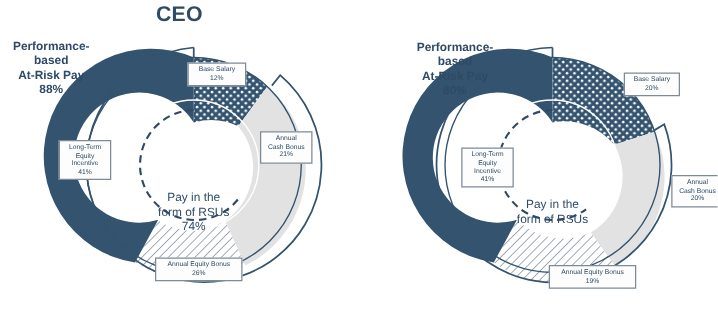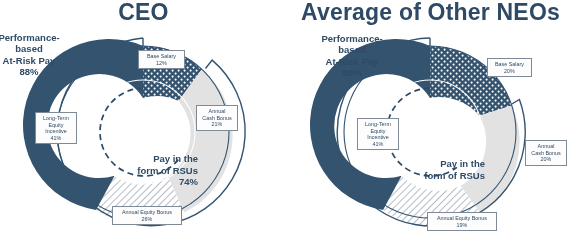--- a/index.html
+++ b/index.html
@@ -9,27 +9,27 @@
     font-family:"Liberation Sans", sans-serif;
     overflow:hidden;
   }
   .board{position:relative;width:574px;height:252px;}
   .panel{position:absolute;top:0;height:252px;width:287px;}
   .panel.left{left:0;}
   .panel.right{left:287px;}
   .chart-title{
     position:absolute;top:2px;left:0;width:287px;
     text-align:center;
-    font-size:23px;font-weight:bold;
+    font-size:17px;font-weight:bold;
     color:#2e4a66;
     letter-spacing:.2px;
     line-height:20px;
     white-space:nowrap;
   }
-  .donut-wrap{position:absolute;left:0;top:24px;width:287px;height:228px;}
+  .donut-wrap{position:absolute;left:12px;top:24px;width:287px;height:228px;}
   svg.donut{display:block;width:287px;height:228px;}
 
   
   .lbl{
     position:absolute;
     box-sizing:border-box;
     background:#fdfdfd;
     border:1px solid #7e8a97;
     color:#2e4a66;
     font-size:5.4px;
@@ -45,23 +45,23 @@
     font-size:9.5px;
     font-weight:bold;
     line-height:11.4px;
     text-align:center;
     white-space:nowrap;
   }
   .centertext{
     position:absolute;
     color:#2e4a66;
     font-size:9.5px;
-    font-weight:bold;
+    font-weight:normal;
     line-height:11.6px;
-    text-align:right;
+    text-align:center;
     white-space:nowrap;
   }
 </style>
 </head>
 <body>
 
 <div class="board">
 
   <div class="panel left">
 
@@ -146,21 +146,20 @@
       <div class="centertext" style="left:88px;top:129px;width:110px;">
         <div>Pay in the</div>
         <div>form of RSUs</div>
         <div>74%</div>
       </div>
     </div>
   </div>
 
   <div class="panel right">
 
-    <div class="chart-title">Average of Other NEOs</div>
 
     <div class="donut-wrap">
       <svg class="donut" viewBox="0 0 287 228" xmlns="http://www.w3.org/2000/svg">
         <defs>
           <pattern id="dots-neo" width="6" height="6" patternUnits="userSpaceOnUse">
             <rect width="6" height="6" fill="#33536f"></rect>
             <circle cx="1.6" cy="1.6" r="1.05" fill="#ffffff"></circle>
             <circle cx="4.6" cy="4.6" r="1.05" fill="#ffffff"></circle>
           </pattern>
           <pattern id="hatch-neo" width="5" height="5" patternUnits="userSpaceOnUse" patternTransform="rotate(45)">

